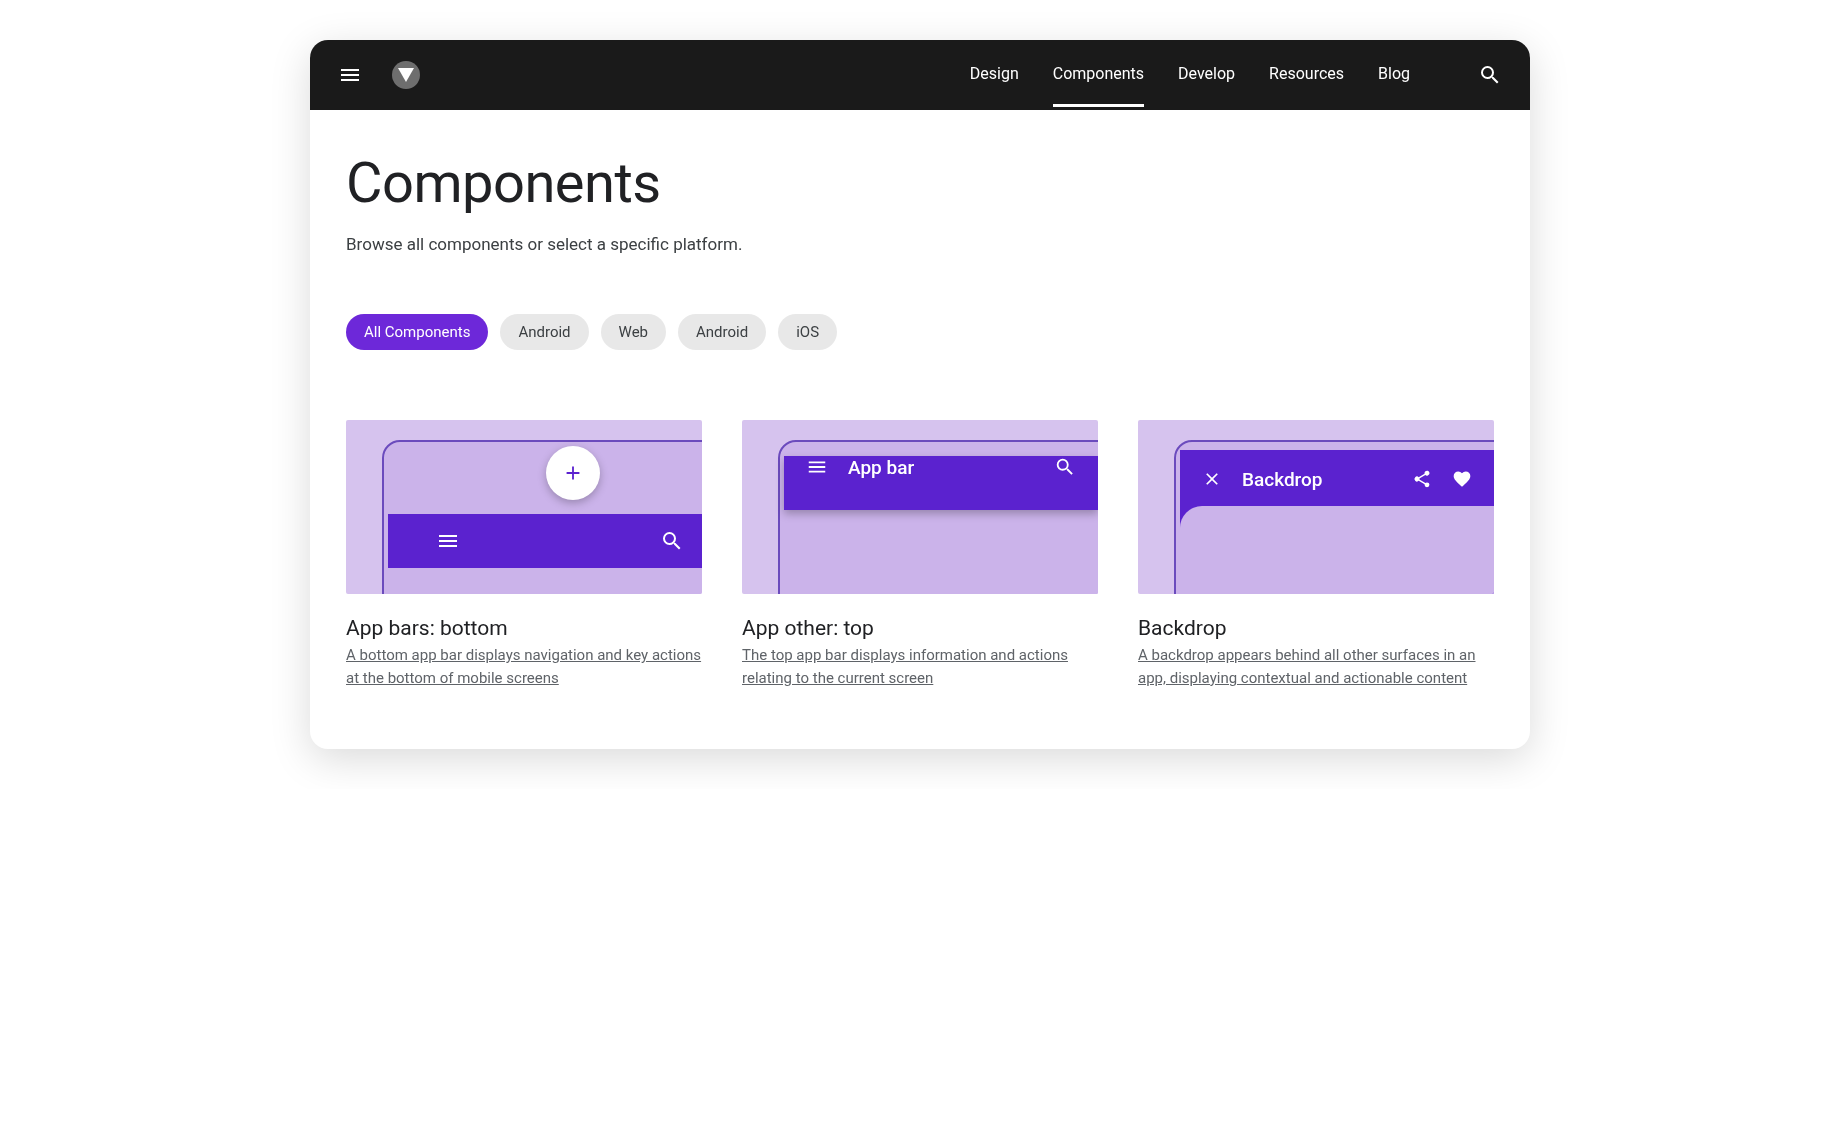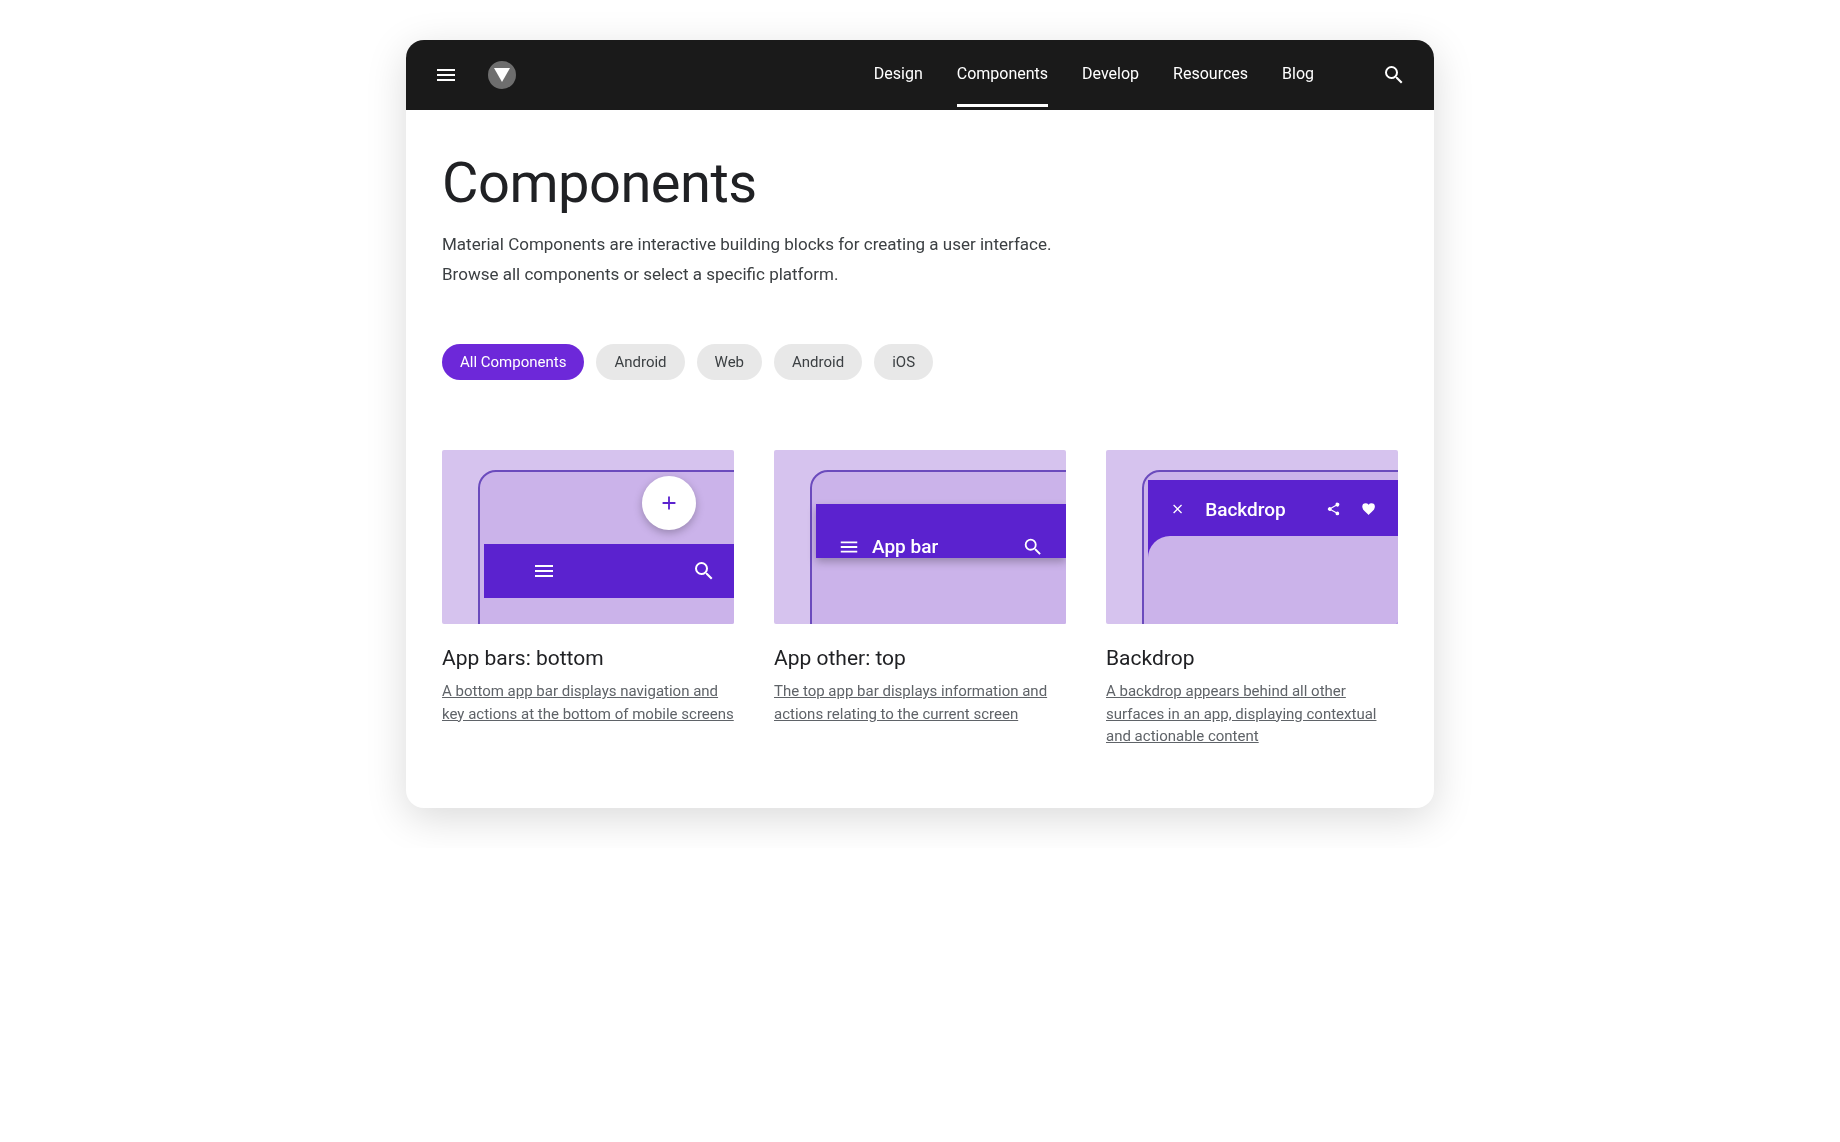--- a/index.html
+++ b/index.html
@@ -4,21 +4,21 @@
   <style>
     * { box-sizing: border-box; margin: 0; padding: 0; }
     body {
       font-family: Roboto, "Helvetica Neue", Arial, sans-serif;
       background: #fff;
       display: flex;
       justify-content: center;
       padding: 40px;
     }
     .window {
-      width: 1028px;
+      width: 1220px;
       border-radius: 18px;
       overflow: hidden;
       box-shadow: 0 10px 40px rgba(0,0,0,0.15);
       background: #fff;
     }
     .topbar {
       height: 70px;
       background: #1a1a1a;
       display: flex;
       align-items: center;
@@ -43,39 +43,39 @@
     .chip { border-radius: 999px; padding: 9px 18px; background:#e8e8e8; color:#3c4043; font-size:15px; cursor:pointer; }
     .chip.active { background:#6d28d9; color:#fff; }
     .grid { display:grid; grid-template-columns: repeat(3, 1fr); gap: 40px; }
     .card { cursor:pointer; }
     .thumb { height: 174px; background:#d6c3ee; border-radius:2px; position:relative; overflow:hidden; }
     .frame { position:absolute; left:36px; right:-2px; top:20px; bottom:-2px; border:2px solid #6b4bbd; border-top-left-radius:18px; background:#cbb3ea; }
     .bar-bottom {
       position:absolute; left:42px; right:0; bottom:26px; height:54px; background:#5b22cf; display:flex; align-items:center; justify-content:space-between; padding:0 18px 0 48px;
     }
     .bar-top {
-      position:absolute; left:42px; right:0; top:54px; height:54px; background:#5b22cf; display:flex; align-items:flex-end; padding:0 22px; gap:12px; color:#fff; box-shadow: 0 4px 8px rgba(0,0,0,0.25);
+      position:absolute; left:42px; right:0; top:36px; height:54px; background:#5b22cf; display:flex; align-items:flex-start; padding:0 22px; gap:20px; color:#fff; box-shadow: 0 4px 8px rgba(0,0,0,0.25);
     }
     .bar-top .label, .bar-backdrop .label { font-size:19px; font-weight:500; }
     .bar-top .flex-spacer, .bar-backdrop .flex-spacer { flex:1; }
     .frame-below-top { position:absolute; left:42px; right:0; top:96px; bottom:0; background:#cbb3ea; }
     .bar-backdrop {
       position:absolute; left:42px; right:0; top:32px; height:54px; background:#5b22cf; display:flex; align-items:center; padding:0 22px; gap:20px; color:#fff;
     }
     .backdrop-surface {
       position:absolute; left:42px; right:0; top:86px; bottom:0; background:#cbb3ea; border-top-left-radius:22px;
     }
     .backdrop-bg-fill {
       position:absolute; left:42px; right:0; top:30px; bottom:0; background:#5b22cf;
     }
     .fab {
       position:absolute; top:26px; left:200px; width:54px; height:54px; background:#fff; border-radius:50%; display:flex; align-items:center; justify-content:center; box-shadow:0 3px 8px rgba(0,0,0,0.25);
     }
     .icon-white { fill:#fff; }
-    .card-title { font-size:21px; color:#202124; margin-top:22px; margin-bottom:10px; font-weight:400; }
+    .card-title { font-size:21px; color:#202124; margin-top:22px; margin-bottom:4px; font-weight:400; }
     .card-desc { font-size:15px; color:#5f6368; line-height:1.5;text-decoration:underline; }
   </style>
 </head>
 <body>
 
 <div class="window">
 
   <div class="topbar">
     <div class="hamburger-btn">
       <svg width="24" height="24" viewBox="0 0 24 24">
@@ -98,21 +98,20 @@
     </div>
     <div class="search-btn">
       <svg width="24" height="24" viewBox="0 0 24 24">
           <path class="icon-white" d="M15.5 14h-.79l-.28-.27A6.471 6.471 0 0016 9.5 6.5 6.5 0 109.5 16a6.471 6.471 0 004.23-1.57l.27.28v.79L19 20.49 20.49 19 15.5 14zM9.5 14A4.5 4.5 0 1114 9.5 4.505 4.505 0 019.5 14z"></path>
         </svg>
     </div>
   </div>
 
   <div class="content">
     <h1 class="page-title">Components</h1>
-    <p class="intro-1">Material Components are interactive building blocks for creating a user interface.</p>
     <p class="intro-2">Browse all components or select a specific platform.</p>
 
     <div class="chips">
       <div class="chip active">All Components</div>
       <div class="chip">Android</div>
       <div class="chip">Web</div>
       <div class="chip">Android</div>
       <div class="chip">iOS</div>
     </div>
 

